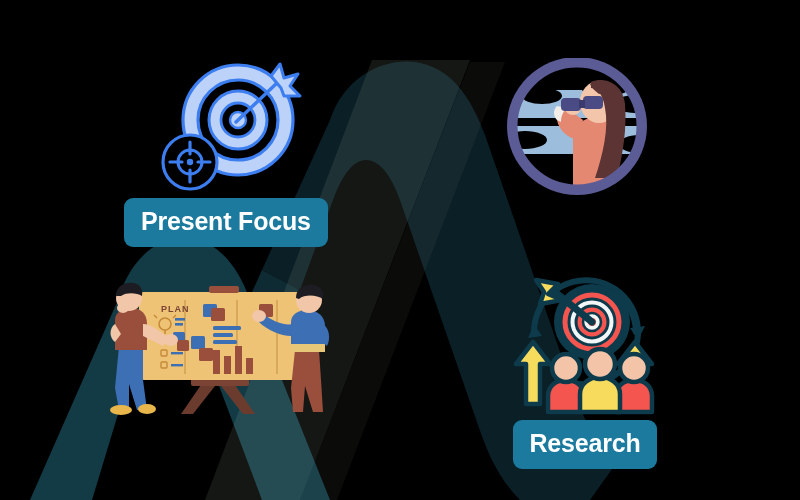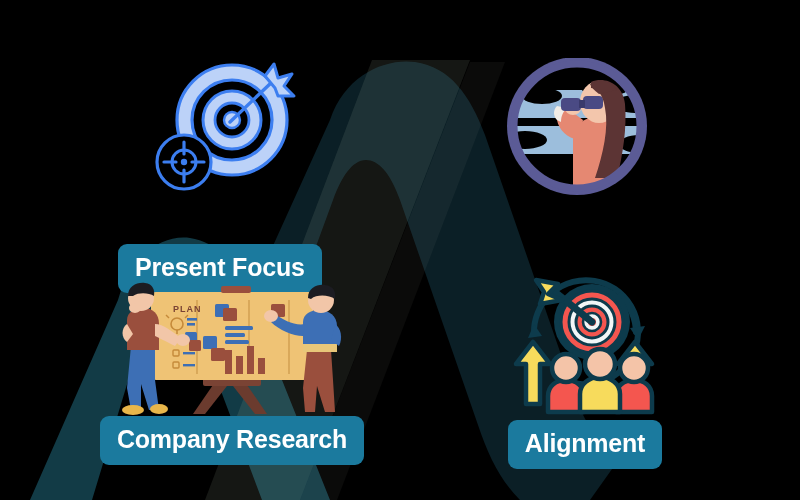--- a/index.html
+++ b/index.html
@@ -42,23 +42,23 @@
     border-radius: 9px;
     text-align: center;
     letter-spacing: -0.2px;
     white-space: nowrap;
     line-height: 1;
     box-sizing: border-box;
   }
   .label-lg { font-size: 25px; padding: 11px 17px 13px 17px; }
 
   
-  #cell-present-focus { left: 118px; top: 58px; gap: 46px; }
+  #cell-present-focus { left: 124px; top: 58px; }
   #cell-future-vision { left: 487px; top: 58px; }
-  #cell-company-research { left: 97px; top: 276px; }
+  #cell-company-research { left: 85px; top: 276px; }
   #cell-alignment { left: 500px; top: 272px; }
 
   .art-offset-tl { margin-left: 8px; }
 </style>
 </head>
 <body>
 
 <div class="canvas">
 
   <svg class="bg-layer" viewBox="0 0 800 500" xmlns="http://www.w3.org/2000/svg">
@@ -229,21 +229,20 @@
 
       <path d="M 210 74 L 206 112 L 208 136 L 218 136 L 220 110 L 228 136 L 238 136 L 236 104 L 234 74 Z" fill="#9A4F3D"></path>
       <path d="M 206 46 C 206 38, 214 34, 222 34 C 232 34, 240 40, 240 50 L 240 76 L 206 76 Z" fill="#3D6FB5"></path>
       <path d="M 206 68 L 240 68 L 240 76 L 206 76 Z" fill="#E8C779"></path>
       <path d="M 208 48 C 198 50, 186 44, 178 38 L 174 46 C 182 54, 196 60, 206 60 Z" fill="#3D6FB5"></path>
       <ellipse cx="174" cy="40" rx="7" ry="6" fill="#F2C6A8"></ellipse>
       <path d="M 238 48 C 244 52, 246 62, 242 70 L 234 64 Z" fill="#3D6FB5"></path>
       <ellipse cx="224" cy="24" rx="13" ry="13" fill="#F2C6A8"></ellipse>
       <path d="M 211 22 C 211 12, 220 8, 228 9 C 237 10, 239 16, 238 23 C 232 19, 220 18, 214 23 Z" fill="#1C1C22"></path>
     </svg>
-    <div class="label label-lg">Company Research</div>
   </div>
 
   <div class="cell" id="cell-alignment">
     <svg class="cell-art" width="170" height="148" viewBox="0 0 170 148" xmlns="http://www.w3.org/2000/svg">
 
       <path d="M 34 62 A 52 52 0 1 1 58 104" fill="none" stroke="#0D3B4C" stroke-width="6" stroke-linecap="round"></path>
       <path d="M 120 24 A 52 52 0 0 1 136 60" fill="none" stroke="#0D3B4C" stroke-width="6" stroke-linecap="round"></path>
       <path d="M 28 66 L 34 52 L 42 64 Z" fill="#0D3B4C"></path>
       <path d="M 130 56 L 138 68 L 145 54 Z" fill="#0D3B4C"></path>
 
@@ -265,16 +264,16 @@
 
       <path d="M 128 132 L 128 92 L 118 92 L 135 70 L 152 92 L 142 92 L 142 132 Z" fill="#F7DB5C" stroke="#0D3B4C" stroke-width="4.5" stroke-linejoin="round"></path>
 
       <path d="M 48 140 L 48 124 C 48 114, 56 108, 66 108 C 76 108, 84 114, 84 124 L 84 140 Z" fill="#F4564F" stroke="#0D3B4C" stroke-width="4.5" stroke-linejoin="round"></path>
       <circle cx="66" cy="96" r="14" fill="#F4C4A8" stroke="#0D3B4C" stroke-width="4.5"></circle>
       <path d="M 116 140 L 116 124 C 116 114, 124 108, 134 108 C 144 108, 152 114, 152 124 L 152 140 Z" fill="#F4564F" stroke="#0D3B4C" stroke-width="4.5" stroke-linejoin="round"></path>
       <circle cx="134" cy="96" r="14" fill="#F4C4A8" stroke="#0D3B4C" stroke-width="4.5"></circle>
       <path d="M 80 140 L 80 122 C 80 112, 89 105, 100 105 C 111 105, 120 112, 120 122 L 120 140 Z" fill="#F7DB5C" stroke="#0D3B4C" stroke-width="4.5" stroke-linejoin="round"></path>
       <circle cx="100" cy="92" r="15" fill="#F4C4A8" stroke="#0D3B4C" stroke-width="4.5"></circle>
     </svg>
-    <div class="label label-lg">Alignment</div>
+    <div class="label label-lg">Research</div>
   </div>
 
 </div>
 
 </body></html>

